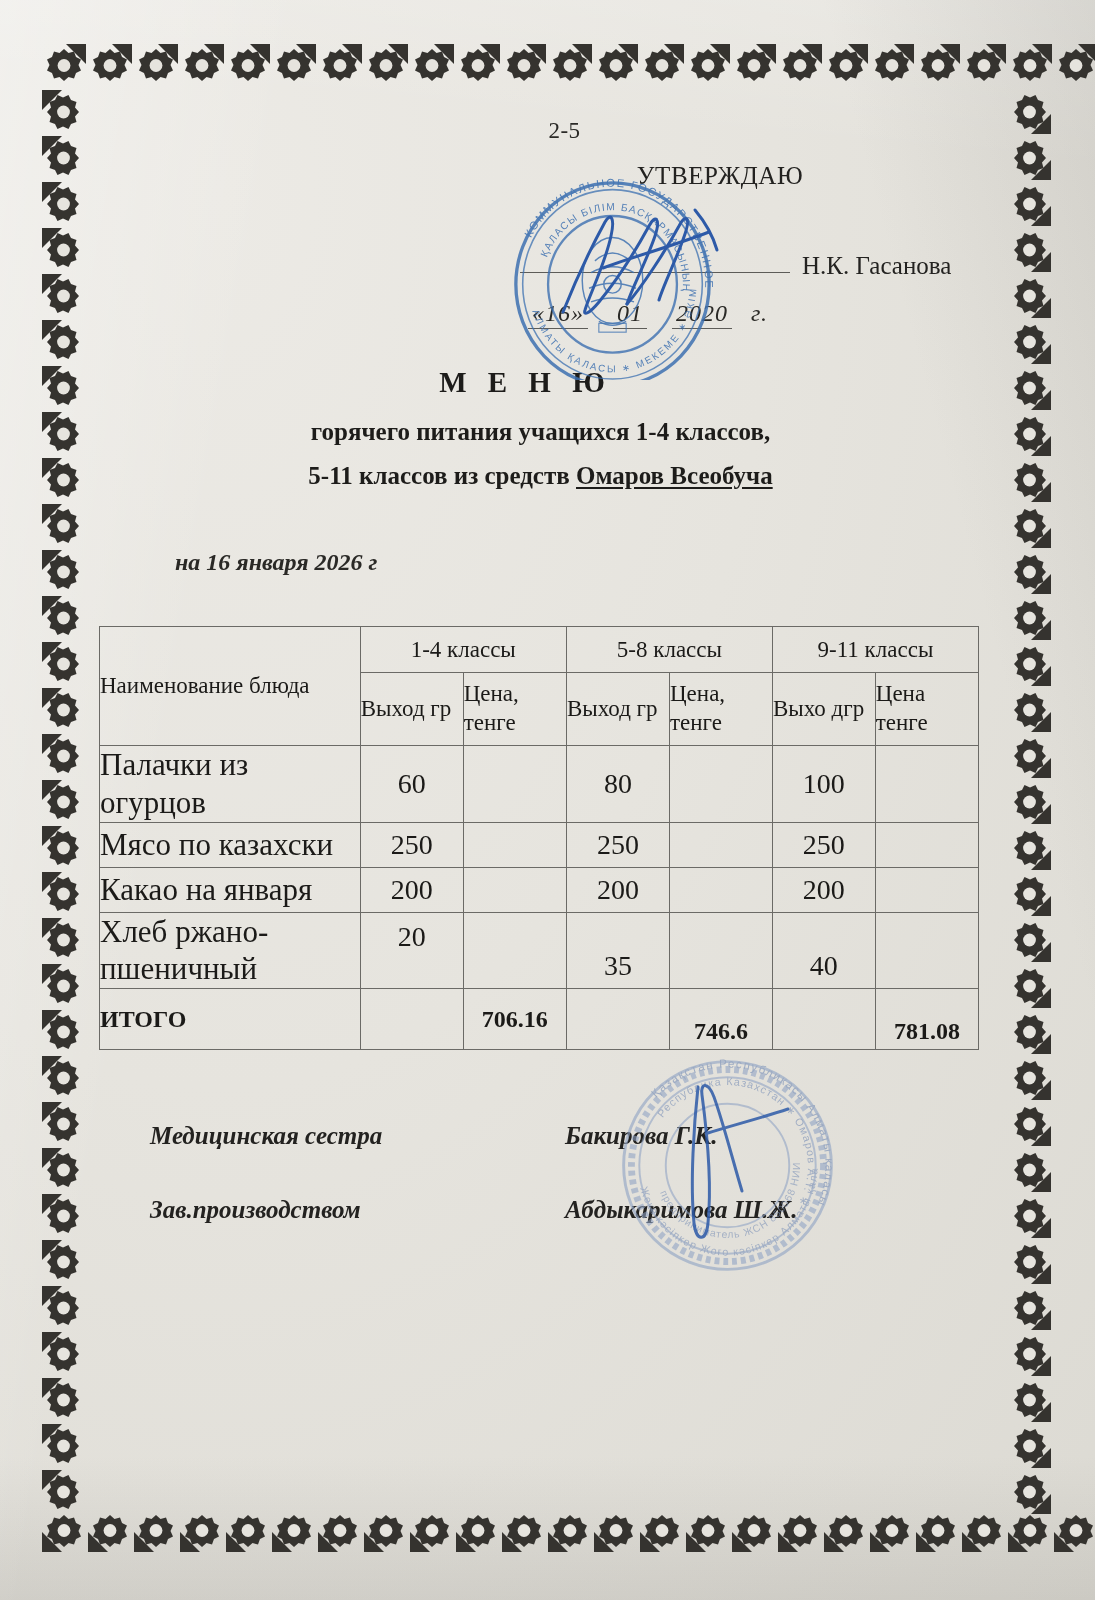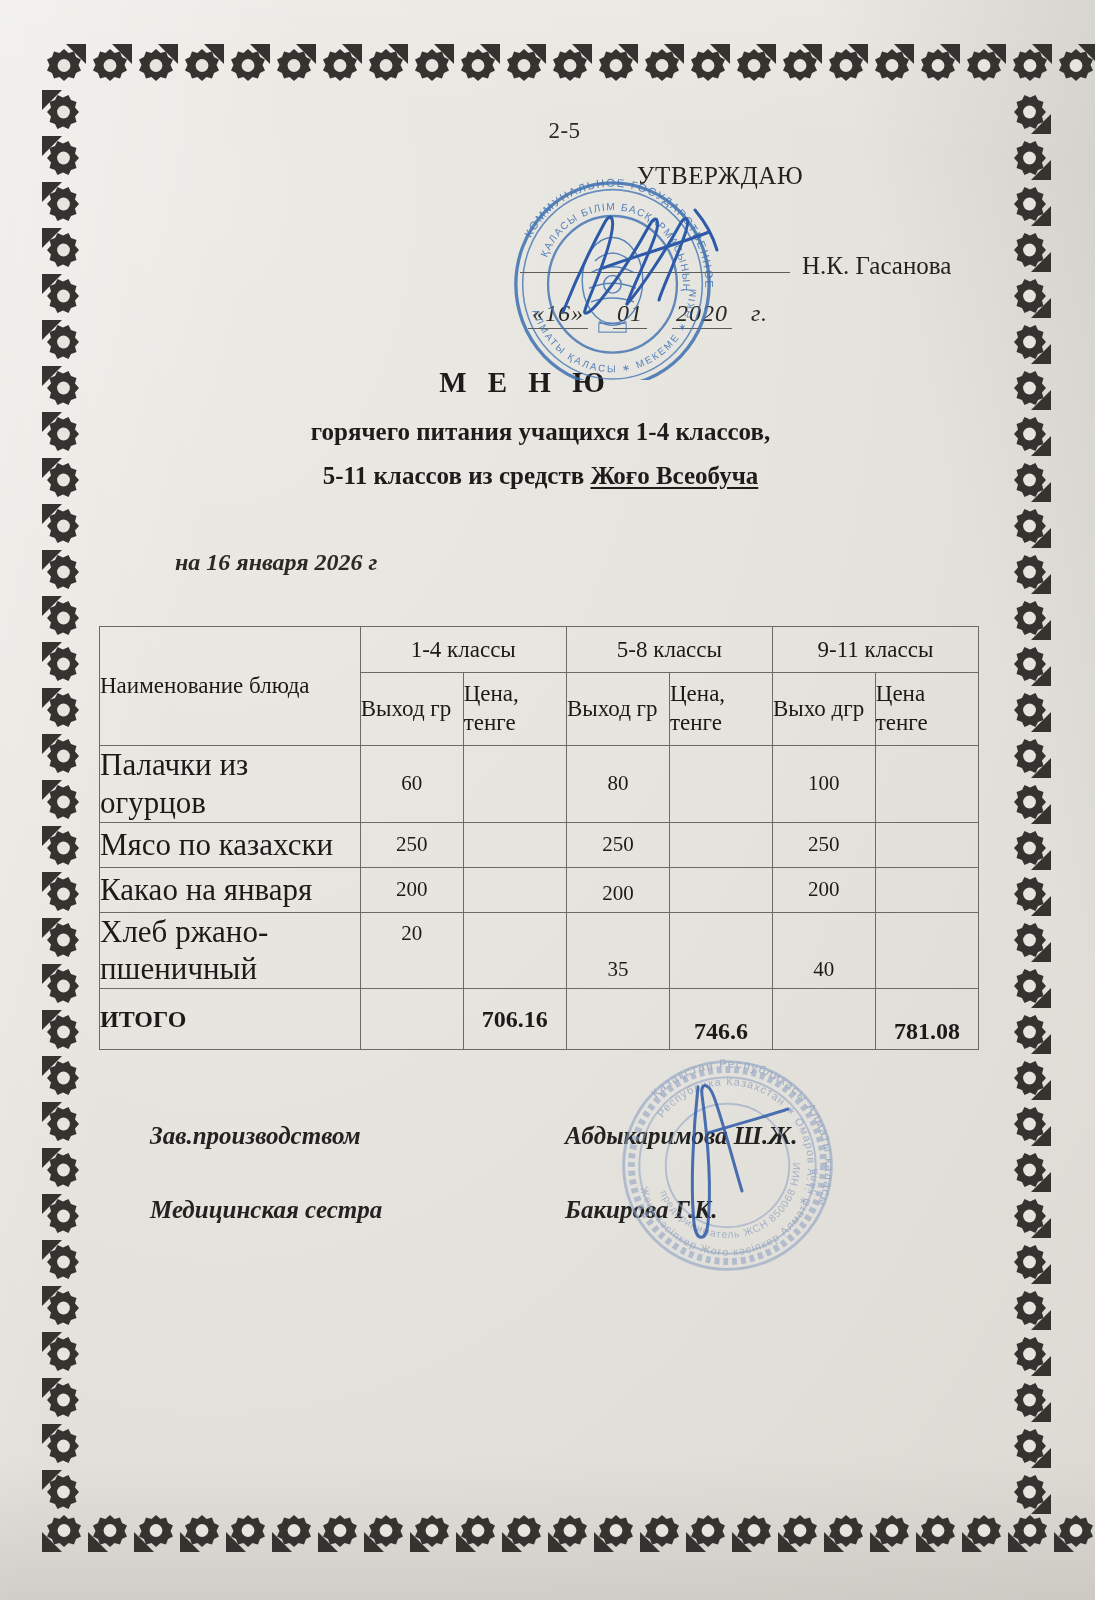--- a/index.html
+++ b/index.html
@@ -119,21 +119,21 @@
     text-align:left;font-size:23px;font-weight:bold;padding-left:9px;
     width:262px;
   }
   th.sub{
     text-align:left;font-size:23px;font-weight:bold;height:72px;
     padding-left:9px;line-height:1.25;
   }
   td.dish{
     font-size:31px;padding:8px 0 8px 9px;height:44px;line-height:1.22;
   }
-  td.num{text-align:center;font-size:21px;}
+  td.num{text-align:center;font-size:28px;}
   td.num.low{vertical-align:bottom;padding-bottom:6px;}
   tr.total td{height:56px;font-weight:bold;}
   td.total-label{font-size:24px;font-weight:bold;padding-left:9px;}
   td.total-val{text-align:center;font-size:24px;font-weight:bold;}
   td.total-val.low{vertical-align:bottom;padding-bottom:4px;}
   .col-out{width:103px;}
   .col-price{width:103px;}
 
   
   .foot{position:absolute;left:150px;top:1122px;width:830px;}
@@ -174,21 +174,21 @@
   <div class="date-row">
     <span class="ul">«16»</span>
     <span class="ul" style="margin-left:18px;">01</span>
     <span class="ul" style="margin-left:18px;">2020</span>
     <span style="margin-left:12px;">г.</span>
   </div>
 
   <div class="menu-word">М Е Н Ю</div>
   <div class="menu-sub1">горячего питания учащихся 1-4 классов,</div>
   <div class="menu-sub2">
-    <span>5-11 классов из средств </span><span class="u">Жоғо Всеобуча</span>
+    <span>5-11 классов из средств </span><span class="u">Омаров Всеобуча</span>
   </div>
 
   <div class="date-line">на 16 января 2026 г</div>
 
   <table class="menu">
     <tbody>
         <tr>
       <th class="name" rowspan="2">Наименование блюда</th>
       <th class="grp" colspan="2">1-4 классы</th>
       <th class="grp" colspan="2">5-8 классы</th>
@@ -247,26 +247,26 @@
       <td class="total-val"></td>
       <td class="total-val low">746.6</td>
       <td class="total-val"></td>
       <td class="total-val low">781.08</td>
     </tr>
   </tbody>
     </table>
 
   <div class="foot">
     <div class="foot-row">
+      <div class="foot-role">Медицинская сестра</div>
+      <div class="foot-person">Бакирова Г.К.</div>
+    </div>
+    <div class="foot-row">
       <div class="foot-role">Зав.производством</div>
       <div class="foot-person">Абдыкаримова Ш.Ж.</div>
-    </div>
-    <div class="foot-row">
-      <div class="foot-role">Медицинская сестра</div>
-      <div class="foot-person">Бакирова Г.К.</div>
     </div>
   </div>
 </div>
 
 <div class="stamp stamp-top">
   <svg viewBox="0 0 220 210" width="215" height="205">
     <defs>
       <path id="tArcOut" d="M110,112 m-95,0 a95,100 0 1,1 190,0 a95,100 0 1,1 -190,0"></path>
       <path id="tArcIn" d="M110,112 m-72,0 a72,76 0 1,1 144,0 a72,76 0 1,1 -144,0"></path>
       <path id="tArcLow" d="M110,112 m-86,0 a86,90 0 1,0 172,0"></path>

